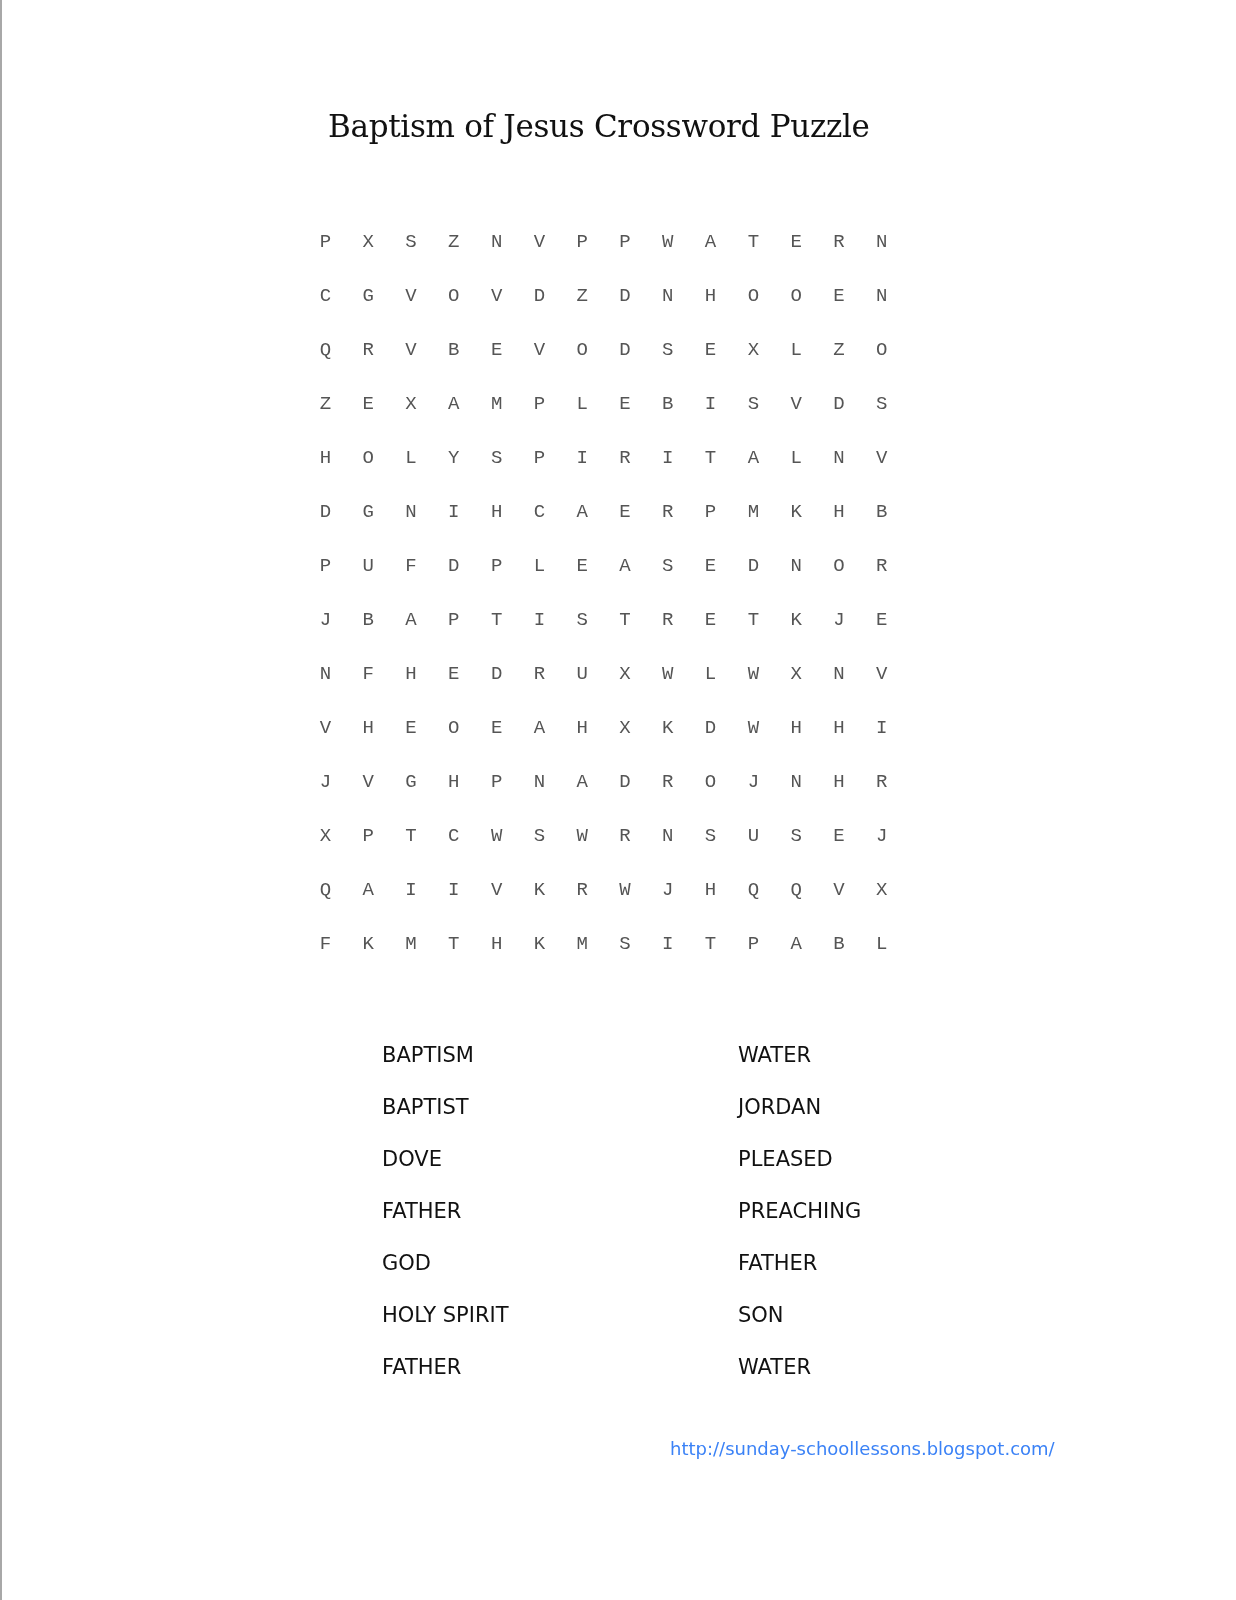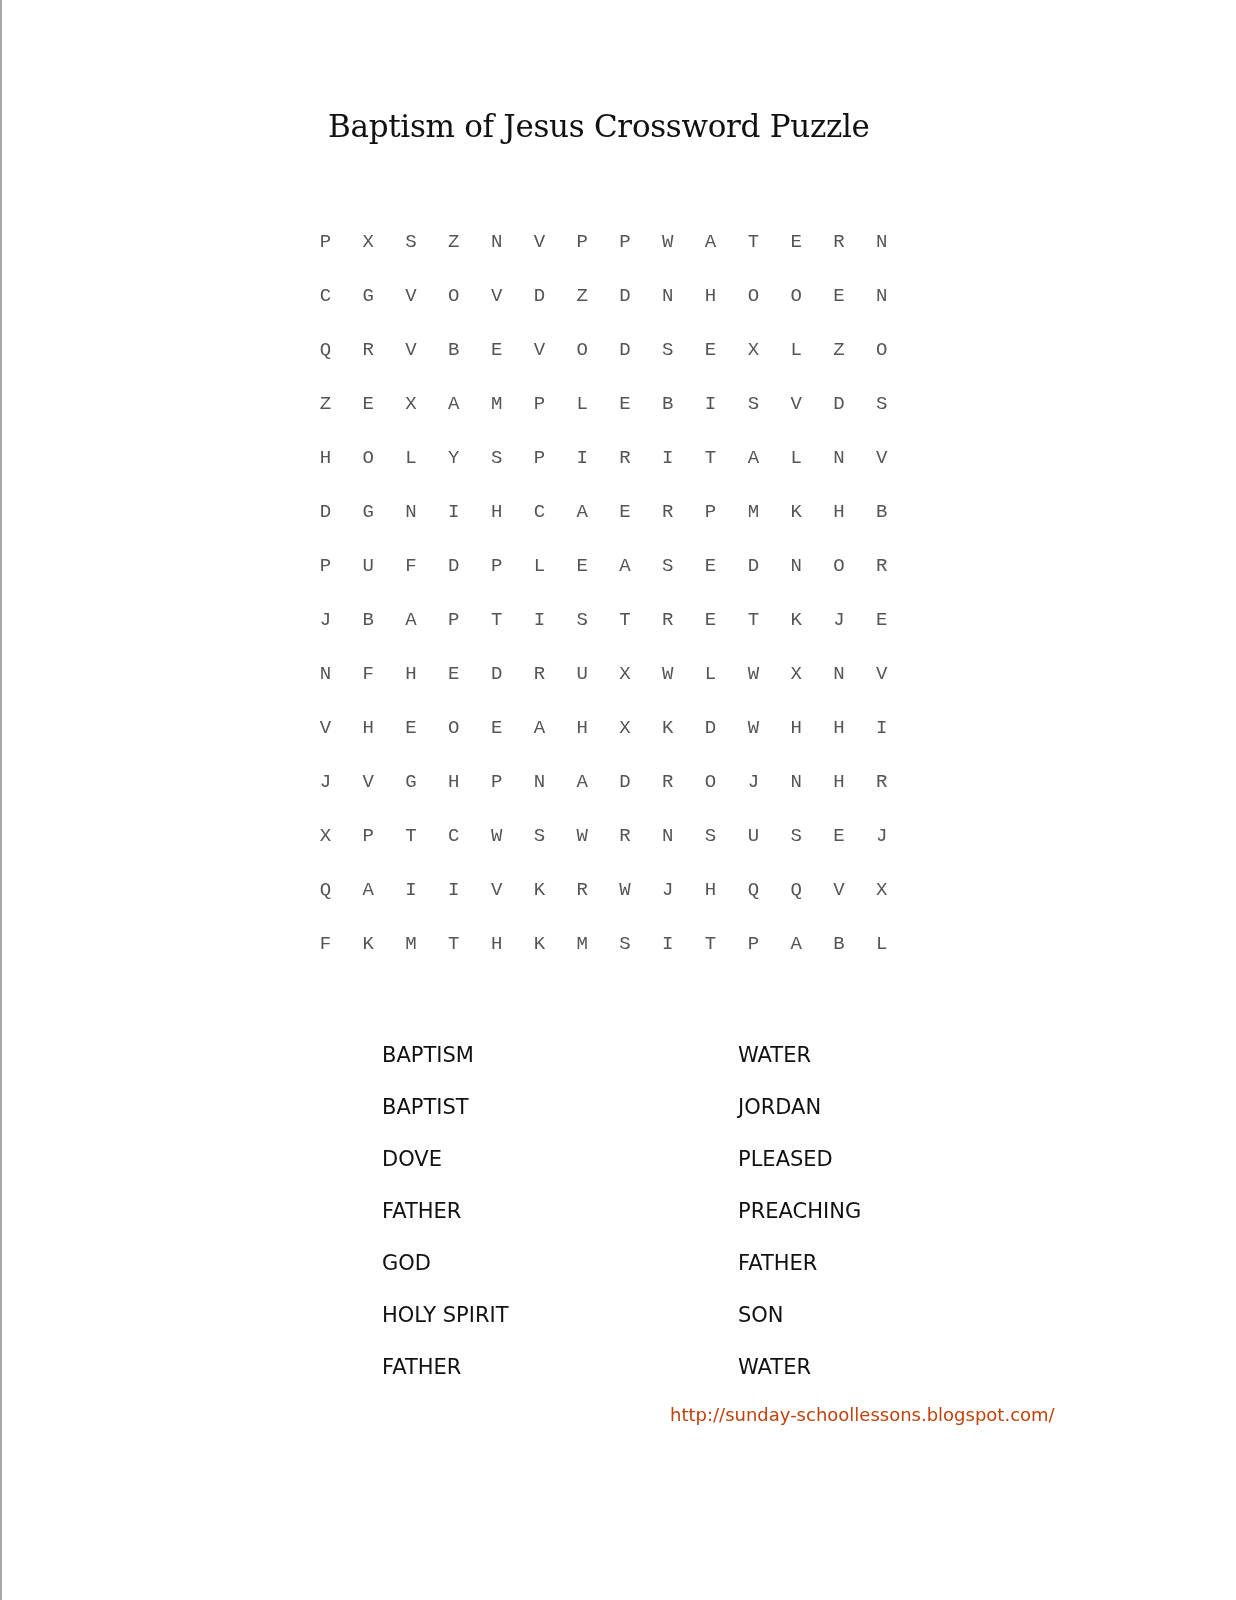--- a/index.html
+++ b/index.html
@@ -57,24 +57,24 @@
       font-family: "DejaVu Sans", "Liberation Sans", sans-serif;
       font-size: 21px;
       color: #111;
       height: 52px;
       line-height: 34px;
       white-space: nowrap;
     }
     .footer-url {
       position: absolute;
       left: 668px;
-      top: 1404px;
+      top: 1438px;
       font-family: "DejaVu Sans", "Liberation Sans", sans-serif;
       font-size: 18px;
-      color: #c2410c;
+      color: #3b82f6;
       white-space: nowrap;
     }
   </style>
 </head>
 <body>
 
 <div class="page-title">Baptism of Jesus Crossword Puzzle</div>
 
 <div class="grid" id="grid">
     <div class="cell">P</div>

